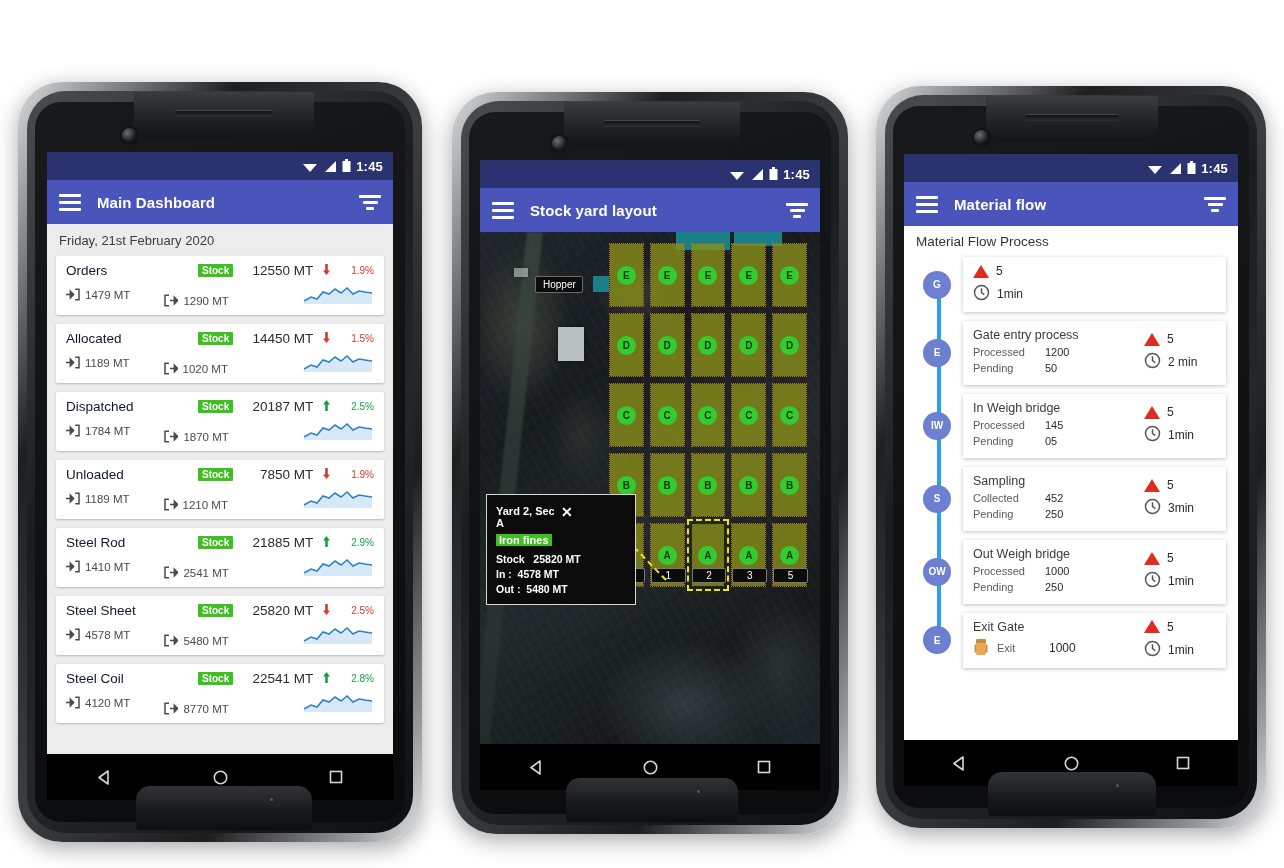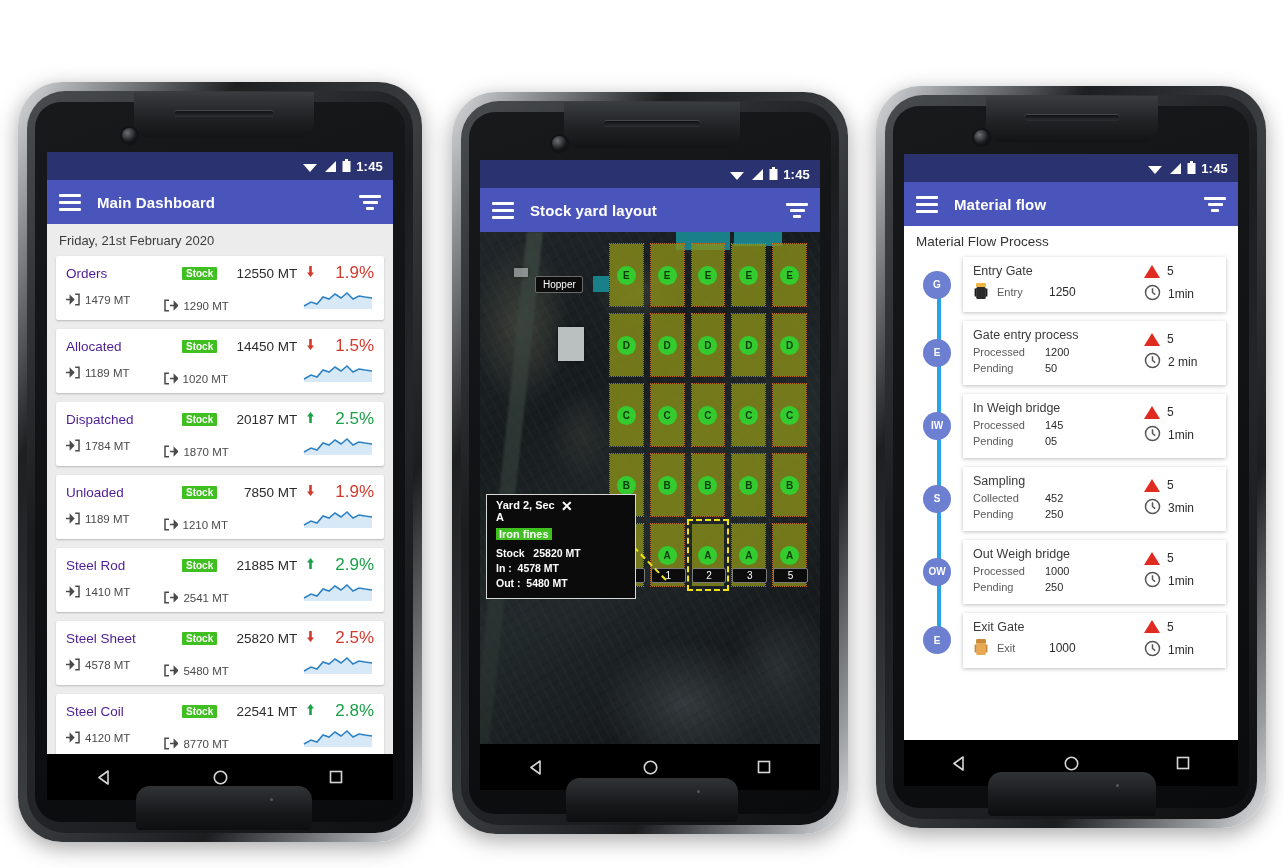--- a/index.html
+++ b/index.html
@@ -48,25 +48,25 @@
   .navbar{position:absolute;left:0;right:0;bottom:0;height:46px;background:#000;
      display:flex;align-items:center;justify-content:space-around;}
   .navbar svg{display:block;}
 
   
   .dash-body{background:#ececec;padding:0 0 6px 0;height:100%;}
   .datebar{padding:9px 12px 8px;font-size:13px;color:#3c3c3c;}
   .card{background:#fff;margin:0 9px 9px;border-radius:2px;padding:7px 10px 8px;
      box-shadow:0 1px 2px rgba(0,0,0,.22);}
   .c-row1{display:flex;align-items:center;}
-  .c-name{font-size:13.5px;color:#4c1d95;flex:1;}
+  .c-name{font-size:13.5px;color:#0f172a;flex:1;}
   .badge{background:#3fc020;color:#fff;font-size:10px;font-weight:bold;
      padding:1px 4px;border-radius:1px;margin-right:8px;}
   .c-stock{font-size:13.5px;color:#2b2b2b;min-width:72px;text-align:right;}
-  .c-pct{font-size:17px;margin-left:9px;min-width:48px;display:flex;align-items:center;gap:20px;justify-content:flex-start;}
+  .c-pct{font-size:10px;margin-left:9px;min-width:48px;display:flex;align-items:center;gap:20px;justify-content:flex-start;}
   .c-pct.up{color:#19a046;}
   .c-pct.down{color:#d23a2c;}
   .c-row2{display:flex;align-items:center;margin-top:5px;height:24px;}
   .io{display:flex;align-items:center;gap:5px;font-size:11.5px;color:#4a4a4a;}
   .io.second{margin-left:34px;margin-top:12px;}
   .spark{margin-left:auto;width:72px;height:22px;}
 
   
   .map-wrap{position:absolute;left:0;right:0;top:72px;bottom:0;overflow:hidden;
      background:#1d2226;}
@@ -93,21 +93,21 @@
      font-size:10px;padding:2px 6px;border-radius:2px;}
   .grid{position:absolute;display:grid;gap:8px 8px;}
   .bay{position:relative;background:rgba(136,143,25,.80);
      outline:1.5px dotted #c66a22;display:flex;align-items:center;justify-content:center;}
   .bay .chip{width:19px;height:19px;border-radius:50%;background:#34cb2e;
      color:#0a3d06;font-size:10px;font-weight:bold;display:flex;align-items:center;justify-content:center;}
   .bay.sel{outline:2px dashed #f2e313;outline-offset:3px;}
   .colnum{position:absolute;background:#0c0c0c;border:1px solid #7a7a7a;color:#fff;
      font-size:10px;text-align:center;border-radius:2px;padding:1px 0;}
   .tooltip{position:absolute;background:#0b0b0b;border:1.5px solid #d8d8d8;
-     color:#fff;padding:4px 9px 9px;width:130px;}
+     color:#fff;padding:10px 9px 9px;width:130px;}
   .tt-head{display:flex;align-items:flex-start;font-size:11px;font-weight:bold;}
   .tt-head span{flex:1;}
   .tt-x{cursor:pointer;line-height:1;font-size:14px;}
   .tt-mat{background:#3fc020;color:#fff;font-size:11px;font-weight:bold;
      display:inline-block;padding:0 3px;margin:5px 0 4px;}
   .tt-line{font-size:10.5px;margin-top:3px;font-weight:bold;}
 
   
   .mf-body{height:100%;background:#fff;padding-top:8px;position:relative;}
   .mf-title{font-size:13.5px;color:#333;padding:0 12px 8px;}
@@ -653,33 +653,20 @@
       </div>
 
       <div class="mf-body">
         <div class="mf-title">Material Flow Process</div>
         <div class="mf-list">
           <div class="mf-line"></div>
           <div id="mf-steps">
               <div class="mf-step">
                 <div class="mf-node">G</div>
                 <div class="mf-card">
-                  <div class="mf-left">
-                    <div class="mf-cname">Entry Gate</div>
-                    <div class="mf-iconrow">
-                      <span><svg width="16" height="20" viewBox="0 0 16 20">
-                          <rect x="3" y="2" width="10" height="4.5" rx="1.4" fill="#f0b441"></rect>
-                          <rect x="3.2" y="6" width="9.6" height="12" rx="1.6" fill="#2b2b2b"></rect>
-                          <rect x="1.6" y="7.5" width="1.8" height="8" fill="#1a1a1a"></rect>
-                          <rect x="12.6" y="7.5" width="1.8" height="8" fill="#1a1a1a"></rect>
-                        </svg></span>
-                      <span class="lbl">Entry</span>
-                      <span class="val">1250</span>
-                    </div>
-                  </div>
                   <div class="mf-right">
                     <div class="mf-metric">
                       <span class="tri"></span>
                       <span>5</span>
                     </div>
                     <div class="mf-metric">
                       <span><svg width="17" height="17" viewBox="0 0 17 17">
                           <circle cx="8.5" cy="8.5" r="7" fill="none" stroke="#555" stroke-width="1.5"></circle>
                           <path d="M8.5 4.2 L8.5 8.5 L11.2 10.6" stroke="#555" stroke-width="1.5" fill="none"></path>
                         </svg></span>

